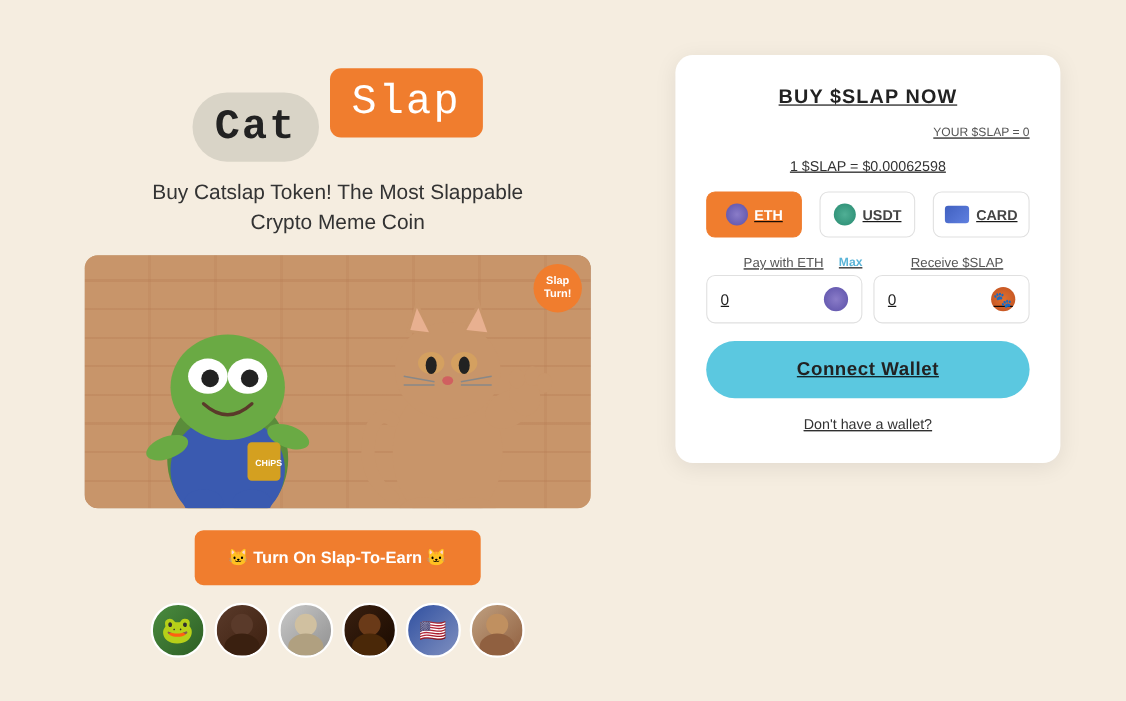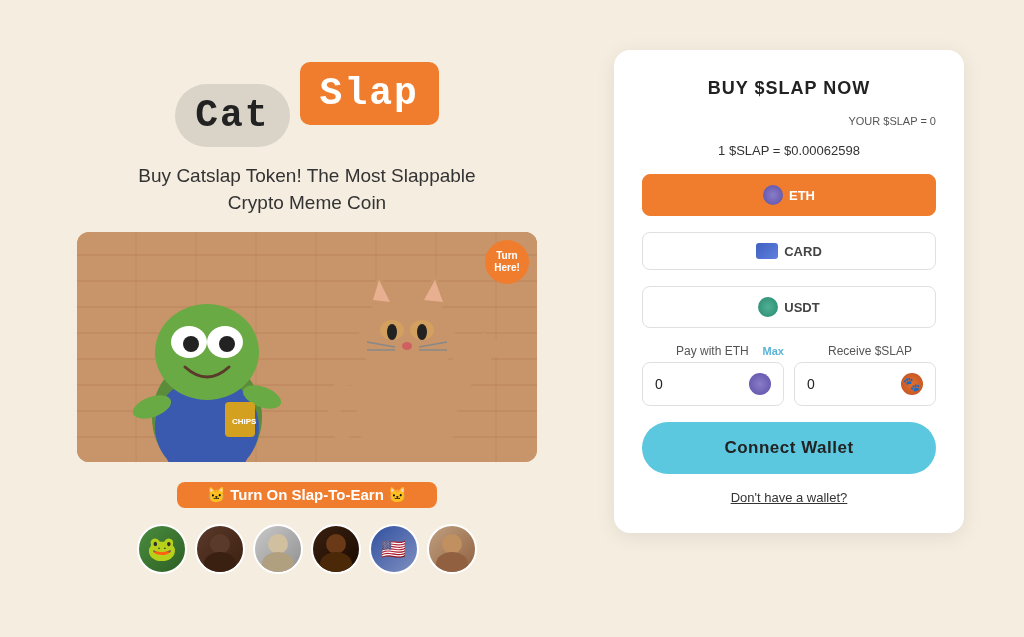--- a/index.html
+++ b/index.html
@@ -44,21 +44,21 @@
       font-family: 'Courier New', monospace;
       letter-spacing: 2px;
       color: #222;
       margin-top: 44px;
     }
     .logo-slap {
       background-color: #f07d2e;
       border-radius: 10px;
       padding: 10px 20px;
       font-size: 38px;
-      font-weight: 700;
+      font-weight: 400;
       font-family: 'Courier New', monospace;
       letter-spacing: 2px;
       color: white;
     }
     .tagline {
       font-size: 19px;
       color: #333;
       text-align: center;
       line-height: 1.4;
       max-width: 340px;
@@ -107,21 +107,21 @@
         rgba(180,120,80,0.2) 58px,
         rgba(180,120,80,0.2) 60px
       );
       background-color: #c8956a;
     }
     .earn-button {
       background-color: #f07d2e;
       color: white;
       font-size: 15px;
       font-weight: bold;
-      padding: 4px 30px;
+      padding: 16px 30px;
       border-radius: 8px;
       border: none;
       cursor: pointer;
       display: flex;
       align-items: center;
       gap: 8px;
       margin-top: 4px;
     }
     .avatars-row {
       display: flex;
@@ -150,20 +150,21 @@
     .right-panel {
       width: 350px;
       background: white;
       border-radius: 16px;
       padding: 28px 28px;
       display: flex;
       flex-direction: column;
       gap: 16px;
       box-shadow: 0 4px 20px rgba(0,0,0,0.08);
       margin-top: 10px;
+      text-decoration: underline;
     }
     .buy-title {
       text-align: center;
       font-size: 18px;
       font-weight: bold;
       color: #222;
       letter-spacing: 1px;
     }
     .slap-balance {
       text-align: right;
@@ -172,21 +173,20 @@
     }
     .exchange-rate {
       text-align: center;
       font-size: 13px;
       color: #333;
     }
     .currency-tabs {
       display: flex;
       gap: 16px;
       justify-content: center;
-      flex-direction: column;
     }
     .currency-tab {
       flex: 1;
       padding: 10px;
       border-radius: 8px;
       border: 1.5px solid #e0e0e0;
       background: white;
       cursor: pointer;
       display: flex;
       align-items: center;
@@ -304,21 +304,21 @@
     <div class="logo-container">
       <div class="logo-cat">Cat</div>
       <div class="logo-slap">Slap</div>
     </div>
 
     <div class="tagline">Buy Catslap Token! The Most Slappable Crypto Meme Coin</div>
 
     <div class="image-wrapper">
       <div class="brick-bg"></div>
 
-      <div class="slap-badge">Turn Here!</div>
+      <div class="slap-badge">Slap Turn!</div>
 
       <svg class="char-container" viewBox="0 0 460 230">
 
         <ellipse cx="130" cy="185" rx="55" ry="60" fill="#5a8c3a"></ellipse>
 
         <ellipse cx="130" cy="195" rx="52" ry="50" fill="#3a5ab0"></ellipse>
 
         <ellipse cx="130" cy="120" rx="52" ry="48" fill="#6aaa44"></ellipse>
 
         <ellipse cx="112" cy="110" rx="18" ry="16" fill="white"></ellipse>
@@ -413,26 +413,26 @@
     <div class="buy-title">BUY $SLAP NOW</div>
     <div class="slap-balance">YOUR $SLAP = 0</div>
     <div class="exchange-rate">1 $SLAP = $0.00062598</div>
 
     <div class="currency-tabs">
       <button class="currency-tab active">
         <span class="tab-icon eth-icon"></span>
         <span>ETH</span>
       </button>
       <button class="currency-tab">
+        <span class="tab-icon usdt-icon"></span>
+        <span>USDT</span>
+      </button>
+      <button class="currency-tab">
         <span class="card-icon"></span>
         <span>CARD</span>
-      </button>
-      <button class="currency-tab">
-        <span class="tab-icon usdt-icon"></span>
-        <span>USDT</span>
       </button>
     </div>
 
     <div class="input-row">
 
       <div class="input-group">
         <div class="input-label-row">
           <span class="input-label">Pay with ETH</span>
           <span class="input-max">Max</span>
         </div>

